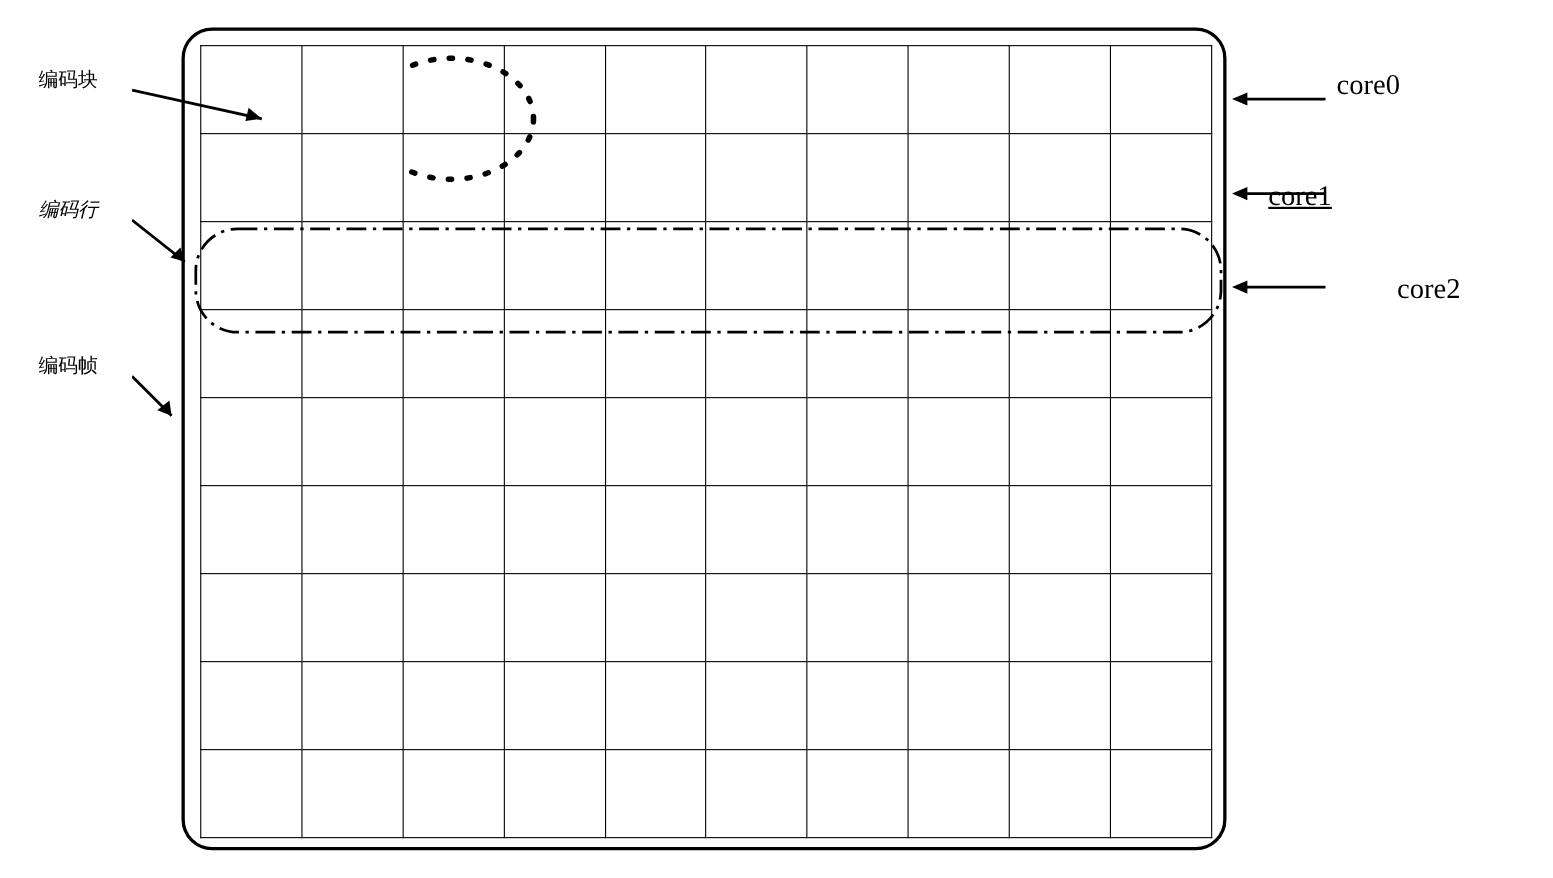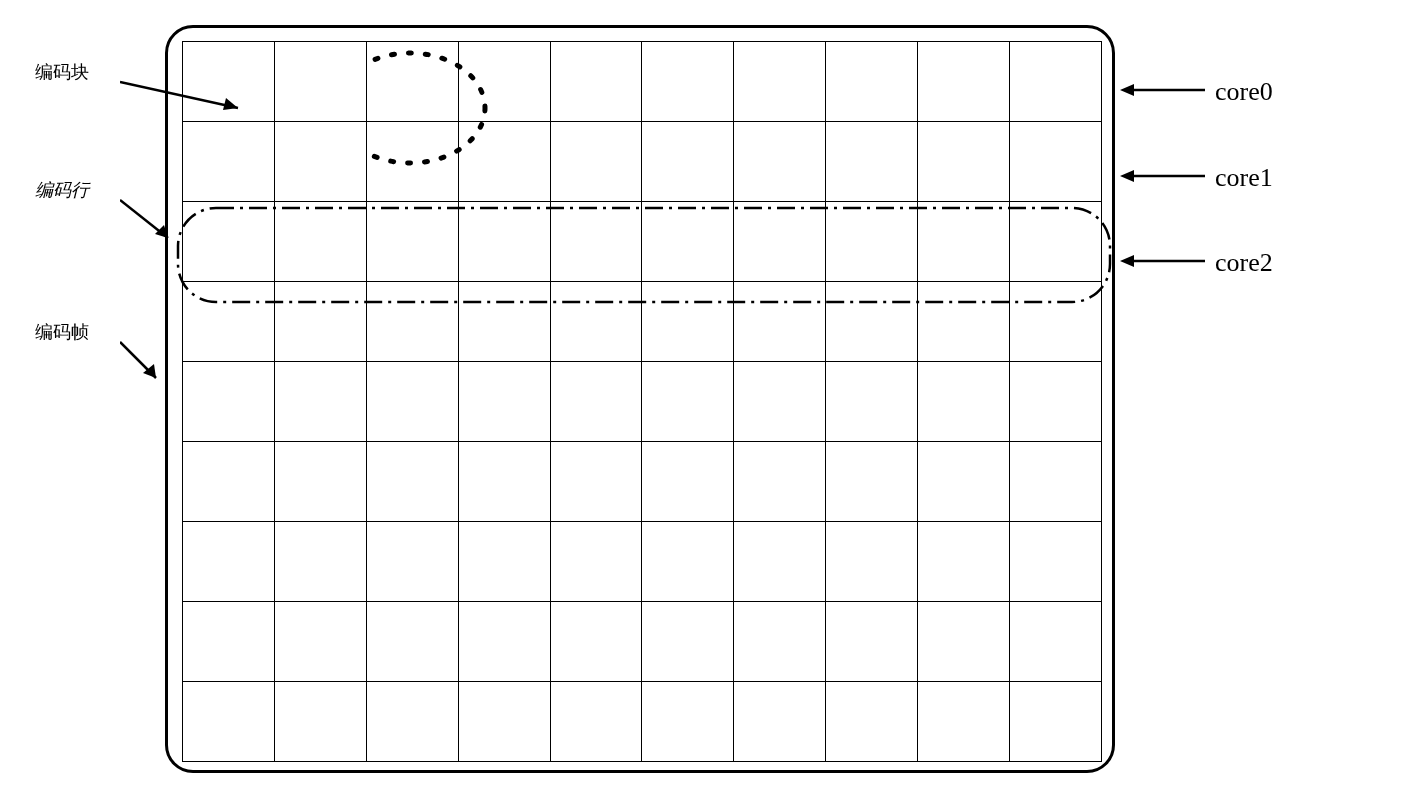--- a/index.html
+++ b/index.html
@@ -192,23 +192,23 @@
   </svg>
 
   <svg class="dash-dot-row" viewBox="0 0 938 100">
     <rect x="3" y="3" width="932" height="94" rx="38" ry="38" fill="none" stroke="black" stroke-width="2.5" stroke-dasharray="18 6 3 6"></rect>
   </svg>
 
   <div class="label" style="left:15px; top:40px;">编码块</div>
   <div class="label" style="left:15px; top:158px;font-style:italic;">编码行</div>
   <div class="label" style="left:15px; top:300px;text-align:right;">编码帧</div>
 
-  <div class="label core-label" style="left:1195px; top:57px;">core0</div>
-  <div class="label core-label" style="left:1195px; top:143px;">core1</div>
-  <div class="label core-label" style="left:1195px; top:228px;">core2</div>
+  <div class="label core-label" style="left:1195px; top:42px;">core0</div>
+  <div class="label core-label" style="left:1133px; top:143px;text-decoration:underline;">core1</div>
+  <div class="label core-label" style="left:1250px; top:228px;">core2</div>
 
   <svg class="arrow" style="left:100px; top:60px; width:140px; height:40px;">
     <line x1="0" y1="2" x2="118" y2="28" stroke="black" stroke-width="2.5"></line>
     <polygon points="118,28 106,18 103,30" fill="black"></polygon>
   </svg>
 
   <svg class="arrow" style="left:100px; top:178px; width:70px; height:55px;">
     <line x1="0" y1="2" x2="48" y2="40" stroke="black" stroke-width="2.5"></line>
     <polygon points="48,40 44,27 35,36" fill="black"></polygon>
   </svg>

